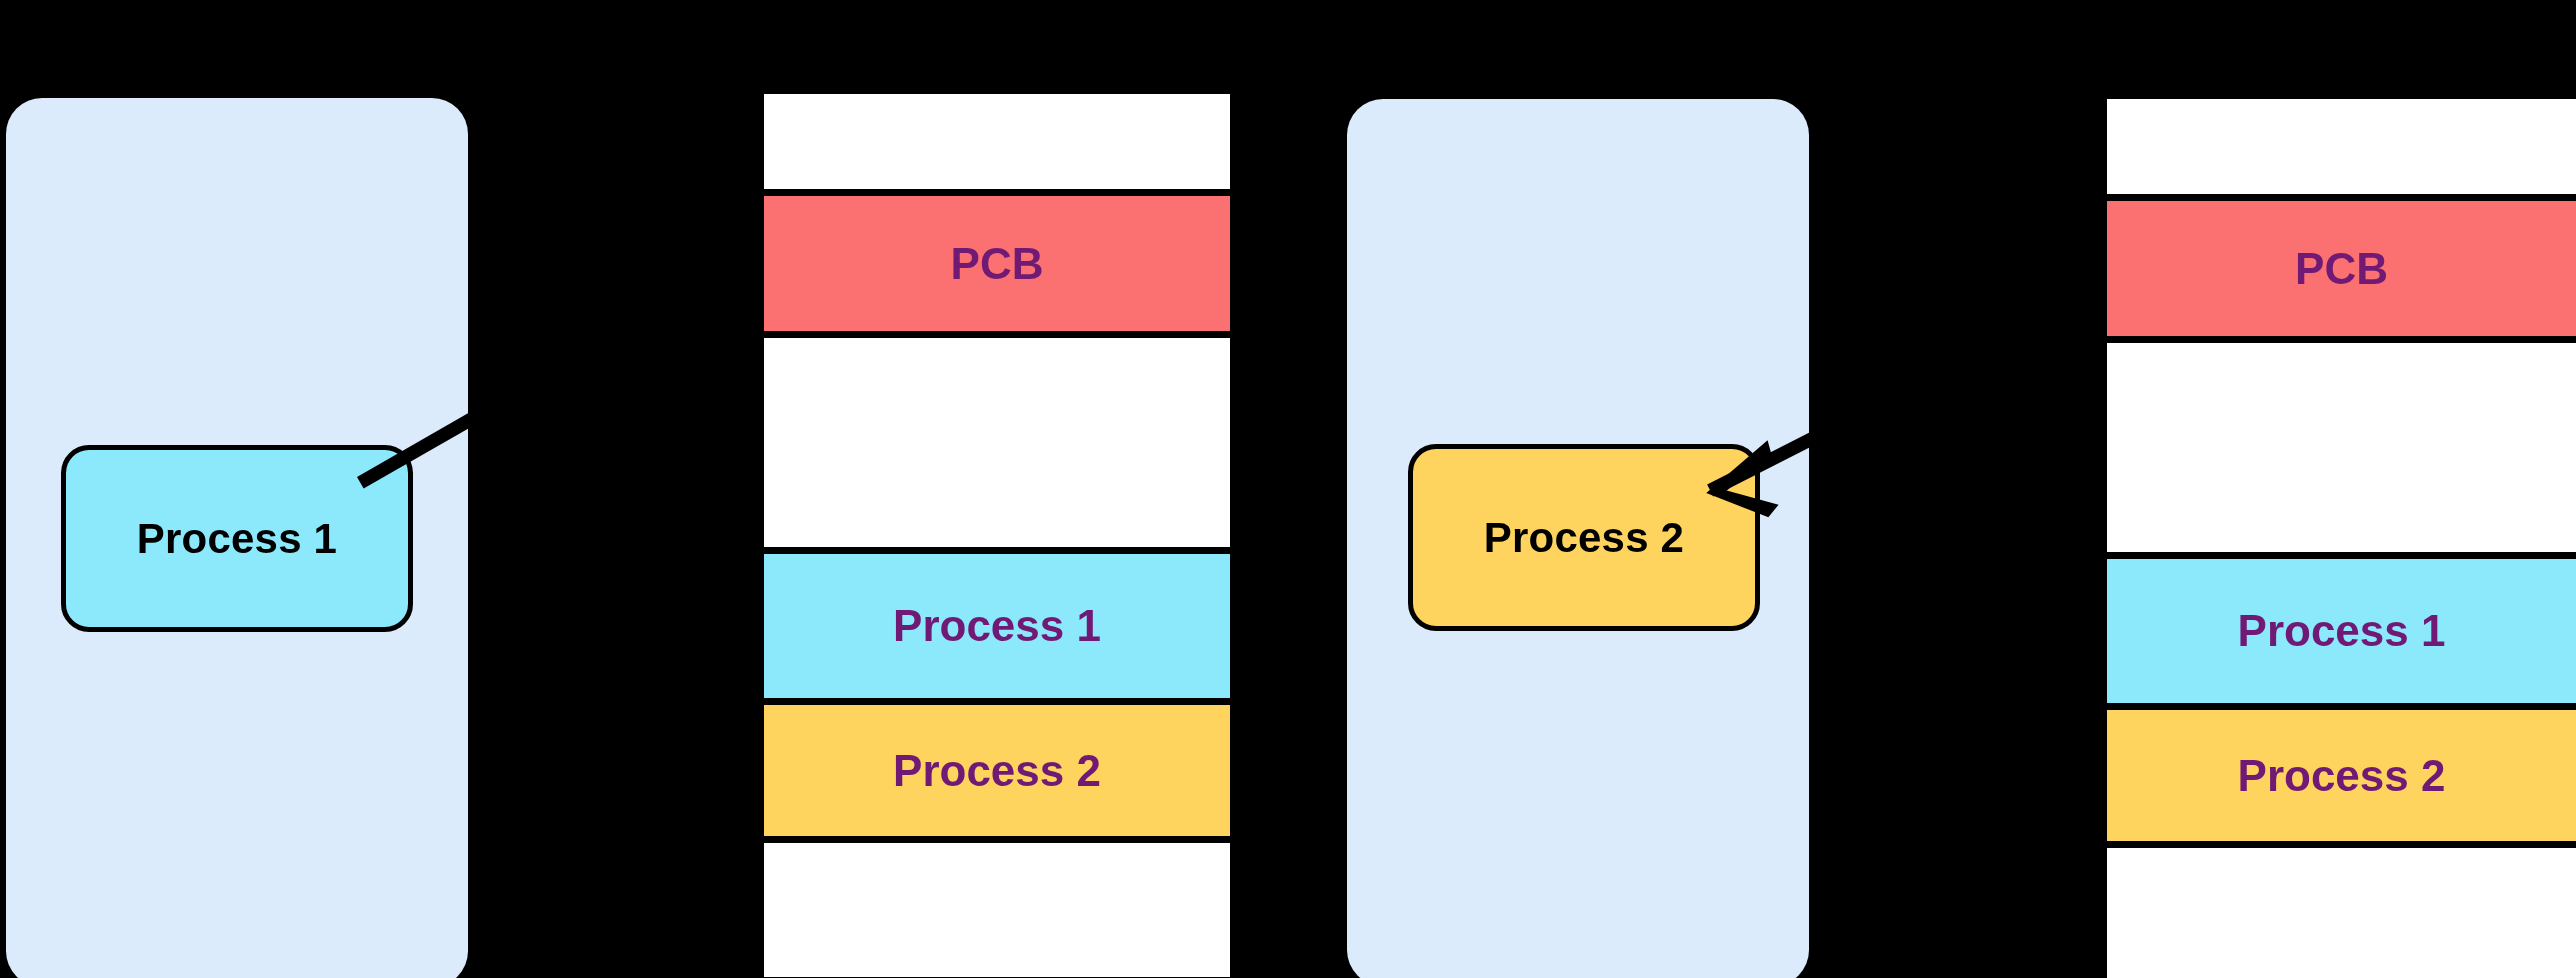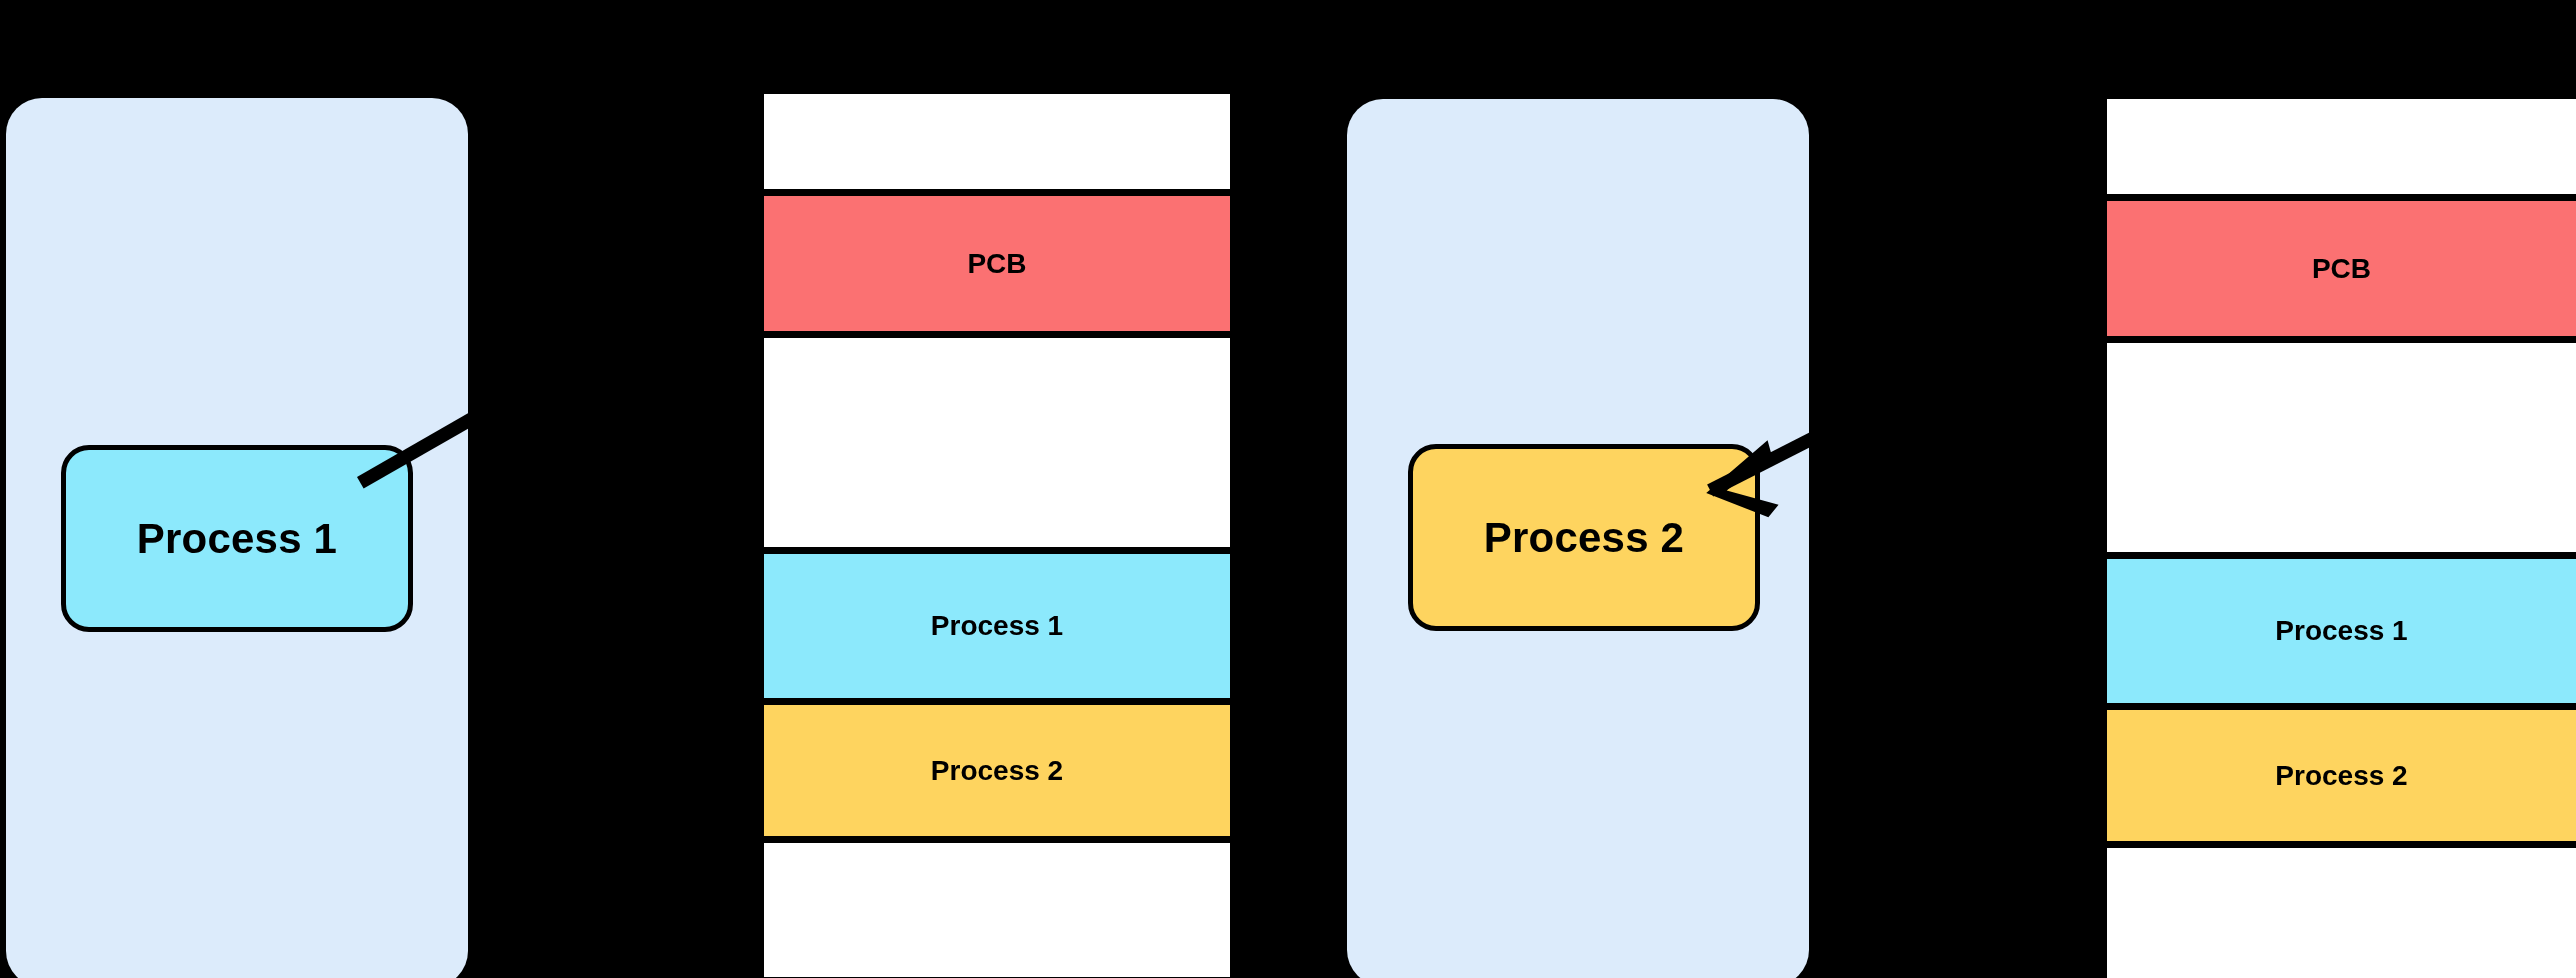--- a/index.html
+++ b/index.html
@@ -57,23 +57,23 @@
   .memblock {
     position: absolute;
     left: 0;
     right: 0;
     box-sizing: border-box;
     display: flex;
     align-items: center;
     justify-content: center;
   }
   .memblock-label {
-    font-size: 28px;
+    font-size: 44px;
     font-weight: 700;
-    color: #000000;
+    color: #701a75;
     white-space: nowrap;
   }
 
   
   .connector {
     position: absolute;
     top: 0;
     left: 0;
     width: 2576px;
     height: 978px;

